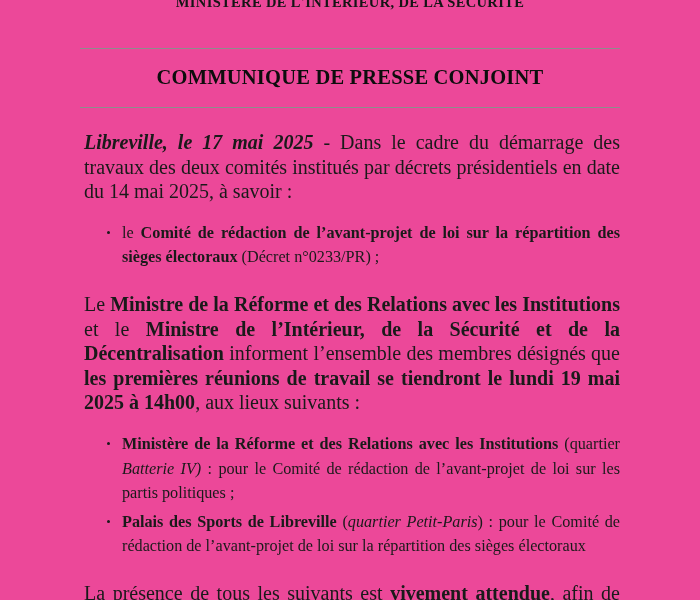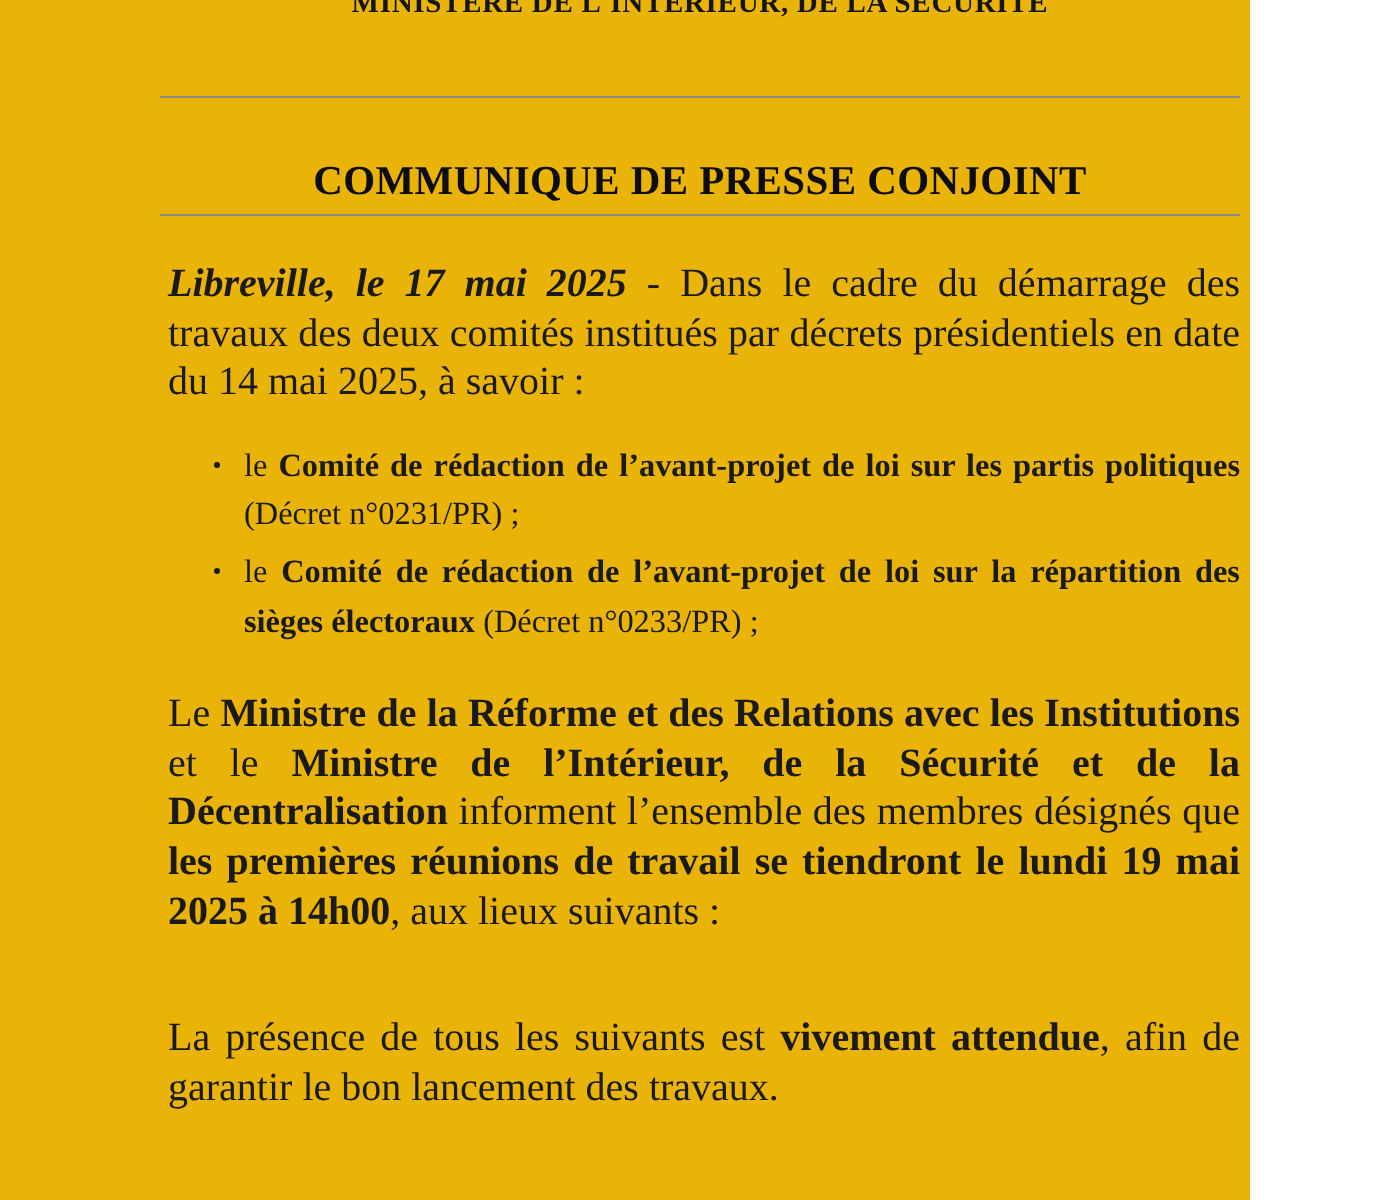--- a/index.html
+++ b/index.html
@@ -10,24 +10,24 @@
   body {
     width: 700px;
     height: 600px;
     overflow: hidden;
     font-family: "Liberation Serif", "DejaVu Serif", serif;
     color: #111111;
     position: relative;
   }
 
   .page {
-    width: 625px;
+    width: 700px;
     height: 600px;
     position: relative;
-    background: #eab308;
+    background: #ec4899;
   }
 
   
   .letterhead {
     position: absolute;
     left: 0;
     top: -7px;
     width: 700px;
     text-align: center;
   }
@@ -48,21 +48,21 @@
     height: 1px;
     background: #8d8d8d;
   }
   .rule-top { top: 48px; }
   .rule-bottom { top: 107px; }
 
   
   .doc-title {
     position: absolute;
     left: 80px;
-    top: 80px;
+    top: 66px;
     width: 540px;
     text-align: center;
     font-weight: bold;
     font-size: 20.5px;
     letter-spacing: 0.2px;
     color: #0d0d0d;
   }
 
   
   .body-area {
@@ -130,34 +130,37 @@
   <div class="rule rule-bottom"></div>
 
   <div class="body-area">
 
     <p class="para"><span class="bi">Libreville, le 17 mai 2025</span><span> - Dans le cadre du démarrage des travaux des deux comités institués par décrets présidentiels en date du 14 mai 2025, à savoir :</span></p>
 
     <div class="gap-md"></div>
 
     <ul class="bullets list-indent-1">
       <li>
-        <span class="dot"></span><span>le </span><span class="b">Comité de rédaction de l’avant-projet de loi sur les partis politiques</span><span> (Décret n°0231/PR) ;</span>
-      </li>
-      <li>
         <span class="dot"></span><span>le </span><span class="b">Comité de rédaction de l’avant-projet de loi sur la répartition des sièges électoraux</span><span> (Décret n°0233/PR) ;</span>
       </li>
     </ul>
 
     <div class="gap-lg"></div>
 
     <p class="para"><span>Le </span><span class="b">Ministre de la Réforme et des Relations avec les Institutions</span><span> et le </span><span class="b">Ministre de l’Intérieur, de la Sécurité et de la Décentralisation</span><span> informent l’ensemble des membres désignés que </span><span class="b">les premières réunions de travail se tiendront le lundi 19 mai 2025 à 14h00</span><span>, aux lieux suivants :</span></p>
 
     <div class="gap-md"></div>
 
     <ul class="bullets list-indent-1">
+      <li>
+        <span class="dot"></span><span class="b">Ministère de la Réforme et des Relations avec les Institutions</span><span> (quartier </span><span class="i">Batterie IV)</span><span> : pour le Comité de rédaction de l’avant-projet de loi sur les partis politiques ;</span>
+      </li>
+      <li>
+        <span class="dot"></span><span class="b">Palais des Sports de Libreville</span><span> (</span><span class="i">quartier Petit-Paris</span><span>)</span><span> : pour le Comité de rédaction de l’avant-projet de loi sur la répartition des sièges électoraux</span>
+      </li>
     </ul>
 
     <div class="gap-lg"></div>
 
     <p class="para"><span>La présence de tous les suivants est </span><span class="b">vivement attendue</span><span>, afin de garantir le bon lancement des travaux.</span></p>
 
   </div>
 </div>
 
 </body></html>

